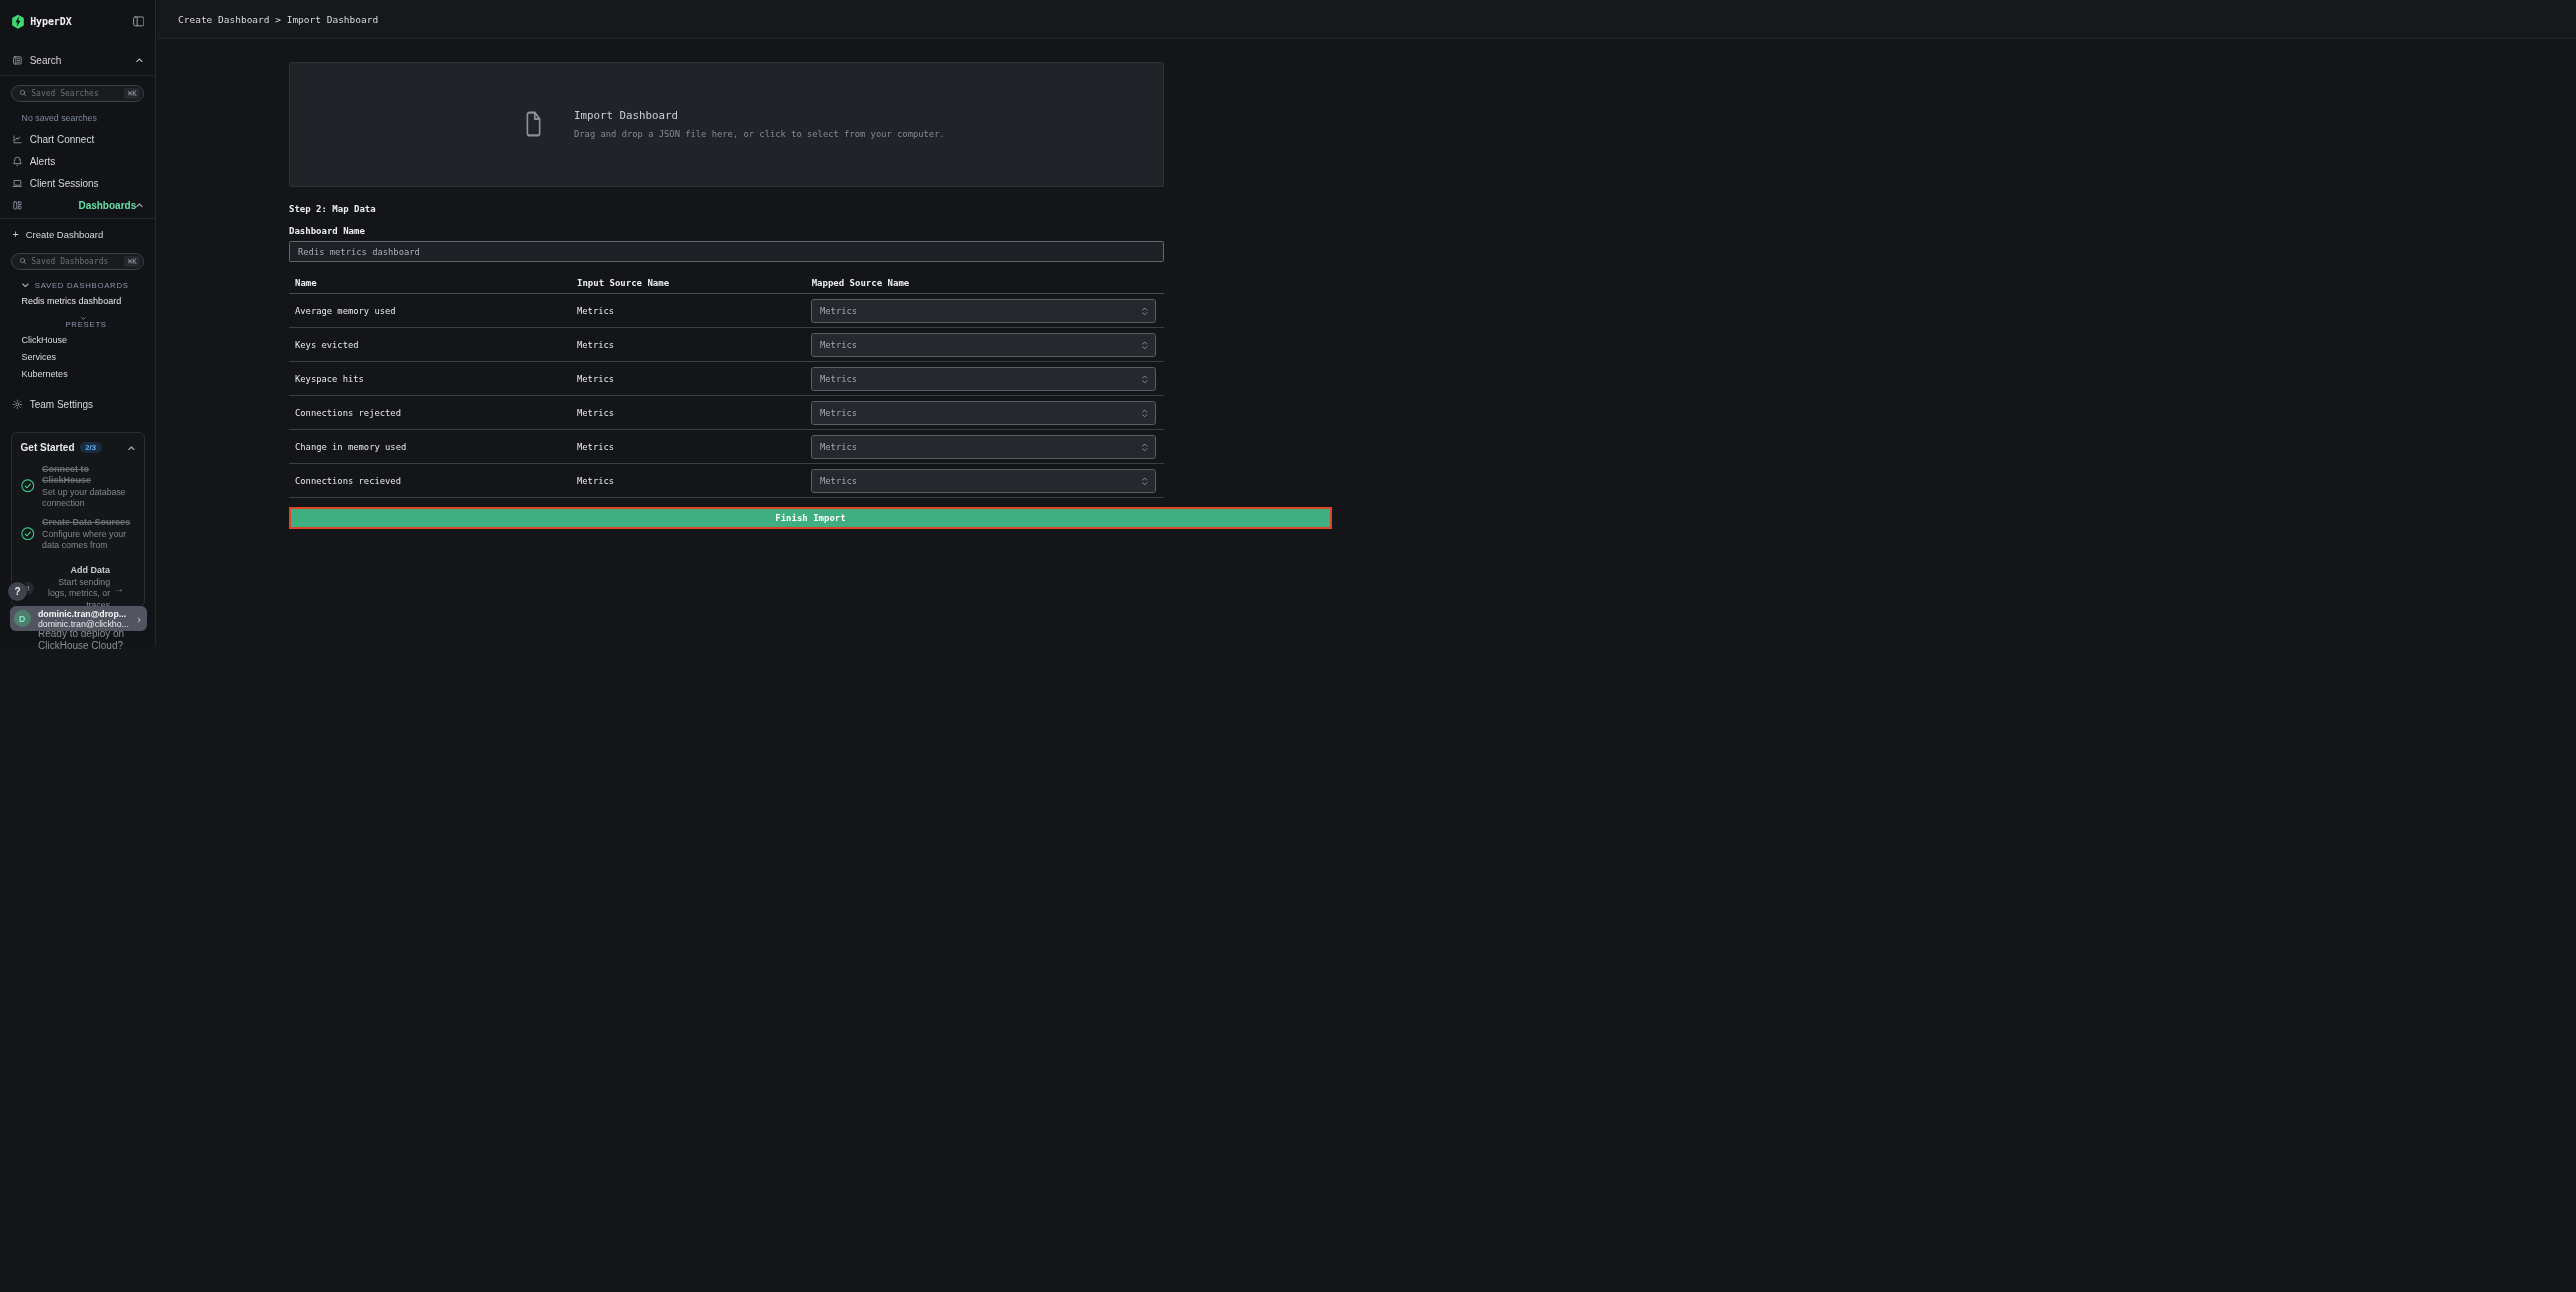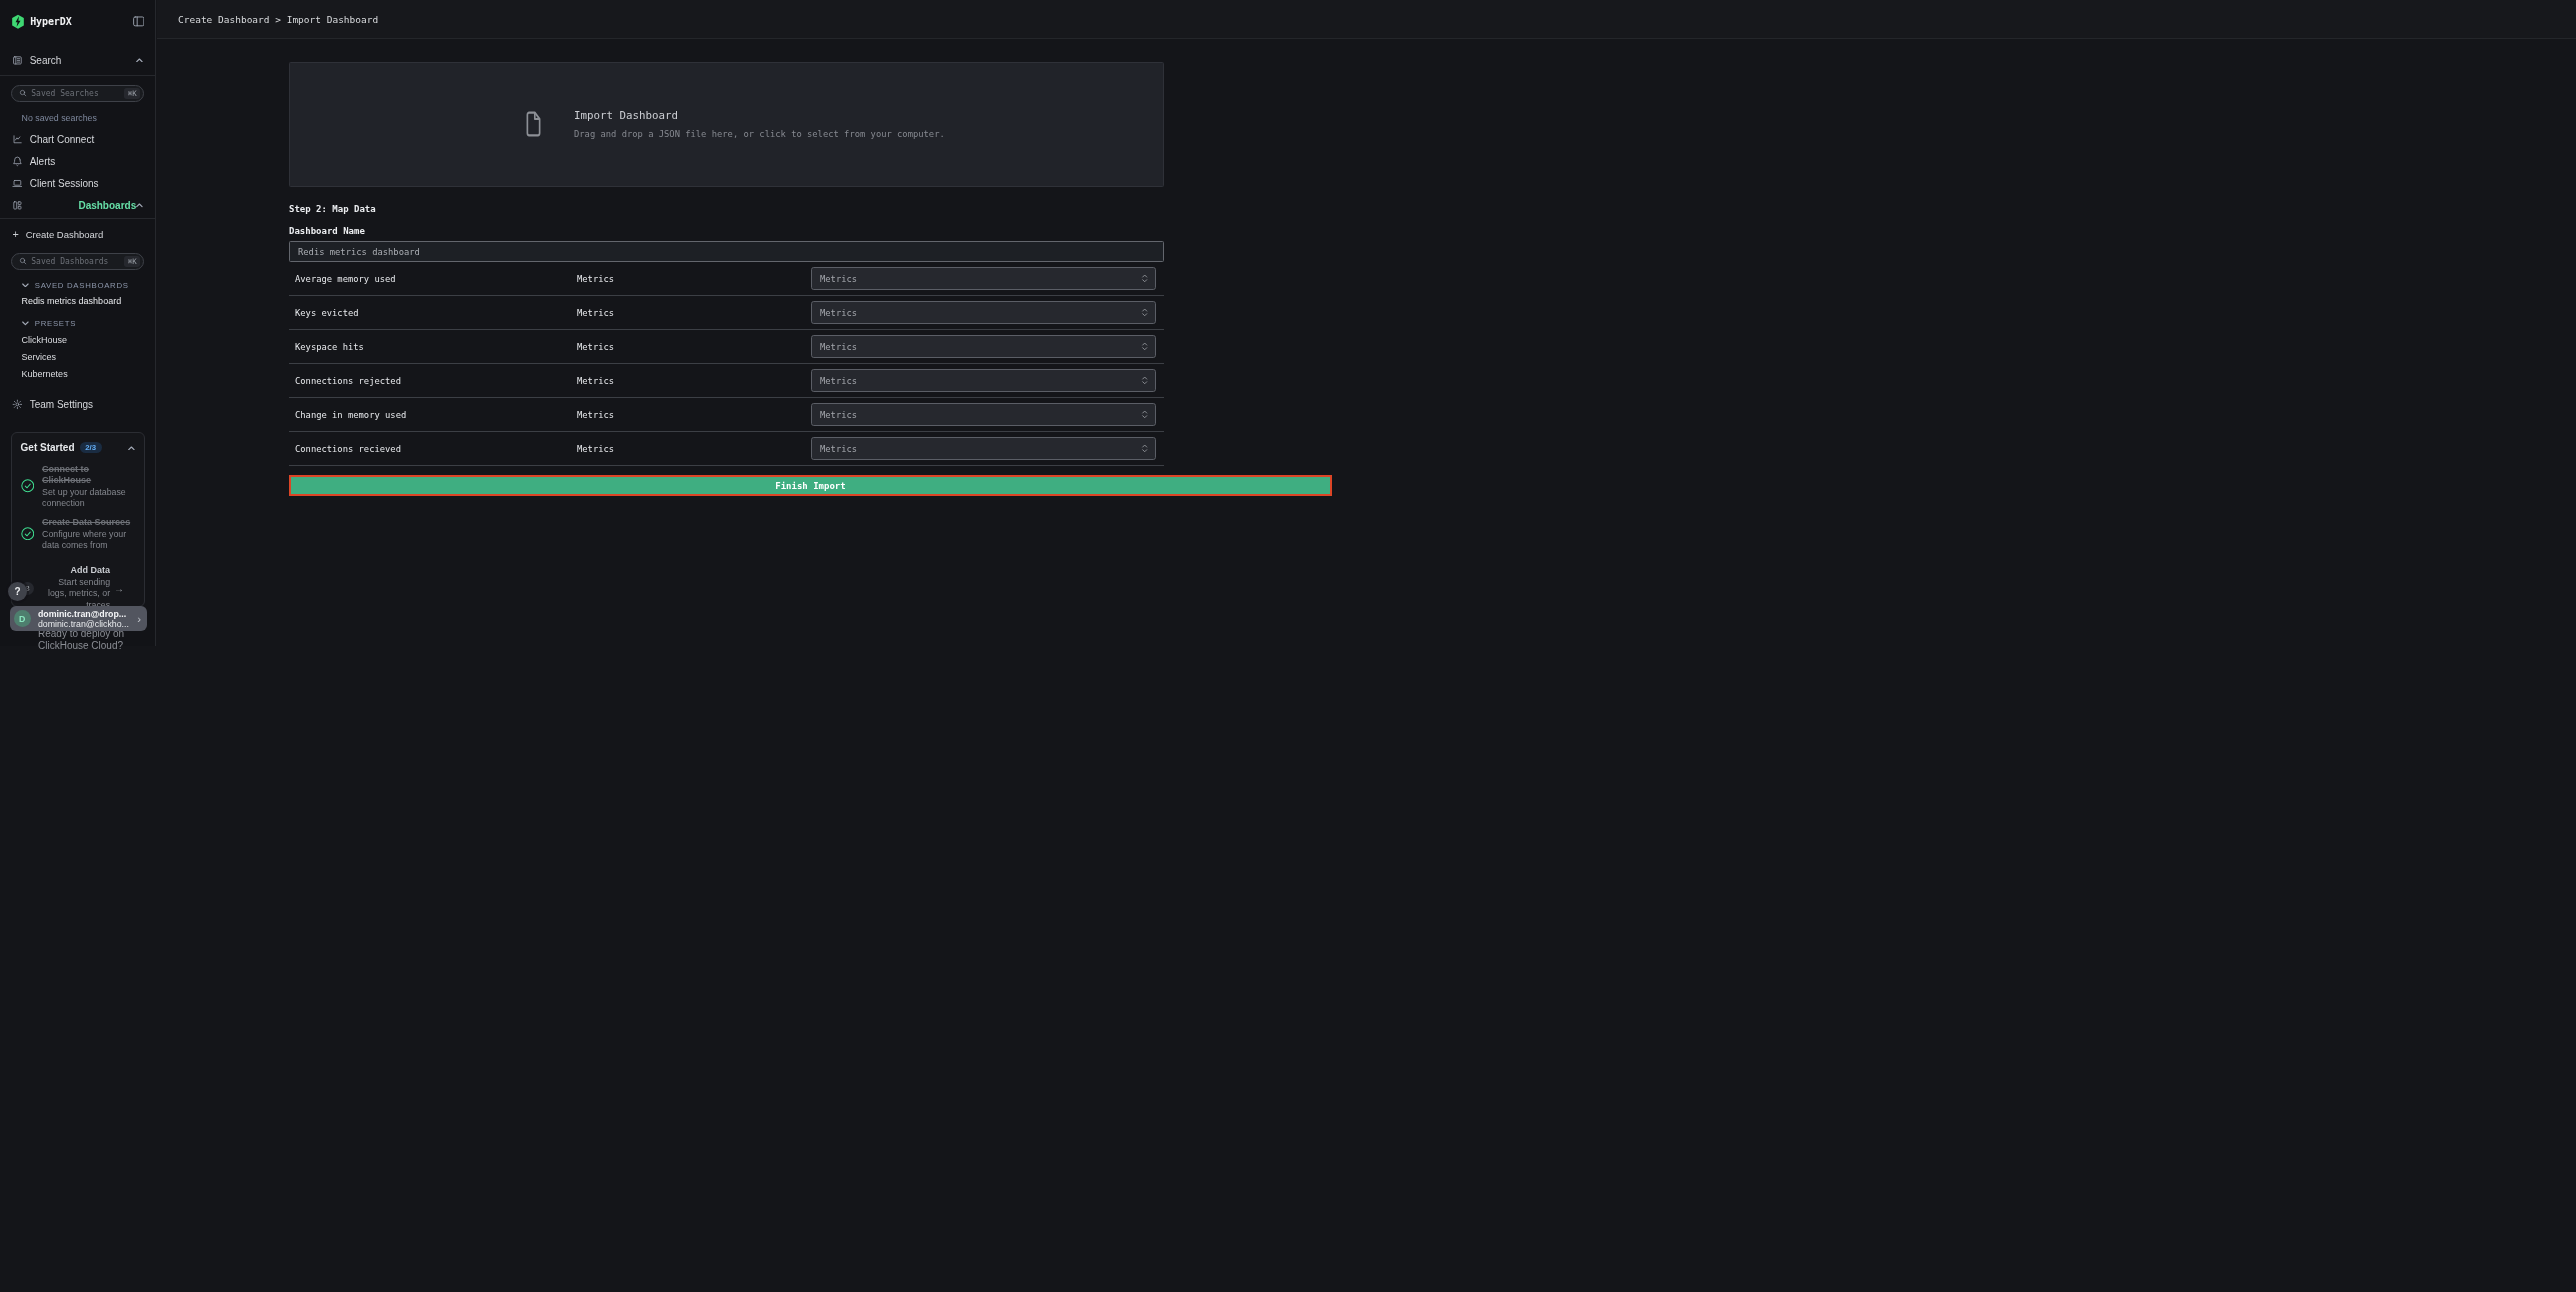--- a/index.html
+++ b/index.html
@@ -50,21 +50,21 @@
   .nav-active .label { color: #66dfa7; font-weight: bold; text-align: right; }
 
   .create-row { display: flex; align-items: center; height: 15px; margin: 7.4px 10.8px 0 10.8px; cursor: pointer; }
   .plus-glyph { font-size: 10.8px; color: #c9ccd1; width: 9.5px; text-align: center; }
   .create-row .label { font-size: 9.5px; color: #d6d8dc; margin-left: 5.4px; }
 
   .section-label { display: flex; align-items: center; height: 12px; margin: 8.8px 10.8px 0 22px; cursor: pointer; }
   .section-label .txt { font-size: 7.8px; letter-spacing: 0.7px; color: #8d97ab; margin-left: 6px; }
   .plain-item { font-size: 9px; color: #dcdee2; margin: 5.4px 10.8px 0 21.6px; height: 11.5px; cursor: pointer; white-space: nowrap; }
   .plain-item.first { margin-top: 5.4px; color: #e8eaed; }
-  .presets-gap { margin-top: 9.5px; }
+  .presets-gap { margin-top: 9.5px; flex-direction: column; }
   .team-row { margin-top: 17px; height: 15px; }
 
   
   .gs-card {
     margin: 20px 0 0 10.8px; width: 134px; height: 175px;
     border: 0.7px solid #2b2d33; border-radius: 6px; background: #15161a;
     padding: 8.8px 8.8px 0 8.8px; overflow: hidden; position: relative;
   }
   .gs-head { display: flex; align-items: center; height: 12px; }
   .gs-title-main { font-size: 10px; font-weight: bold; color: #e8eaed; }
@@ -377,20 +377,25 @@
         <div class="dz-title">Import Dashboard</div>
         <div class="dz-sub">Drag and drop a JSON file here, or click to select from your computer.</div>
       </span>
     </div>
 
     <div class="step-label">Step 2: Map Data</div>
     <div class="field-label">Dashboard Name</div>
     <input class="name-input" type="text" value="Redis metrics dashboard" style="">
 
     <div class="map-table">
+      <div class="t-head">
+        <span class="th">Name</span>
+        <span class="th">Input Source Name</span>
+        <span class="th">Mapped Source Name</span>
+      </div>
 
       <div class="t-row">
         <span class="cell">Average memory used</span>
         <span class="cell">Metrics</span>
         <span class="cell">
           <span class="select">
             <span class="select-value">Metrics</span>
             <svg width="7.4" height="10.8" viewBox="0 0 11 16">
               <polyline points="2.5,6 5.5,3 8.5,6" fill="none" stroke="#909399" stroke-width="1.4" stroke-linecap="round" stroke-linejoin="round"></polyline>
               <polyline points="2.5,10 5.5,13 8.5,10" fill="none" stroke="#909399" stroke-width="1.4" stroke-linecap="round" stroke-linejoin="round"></polyline>

